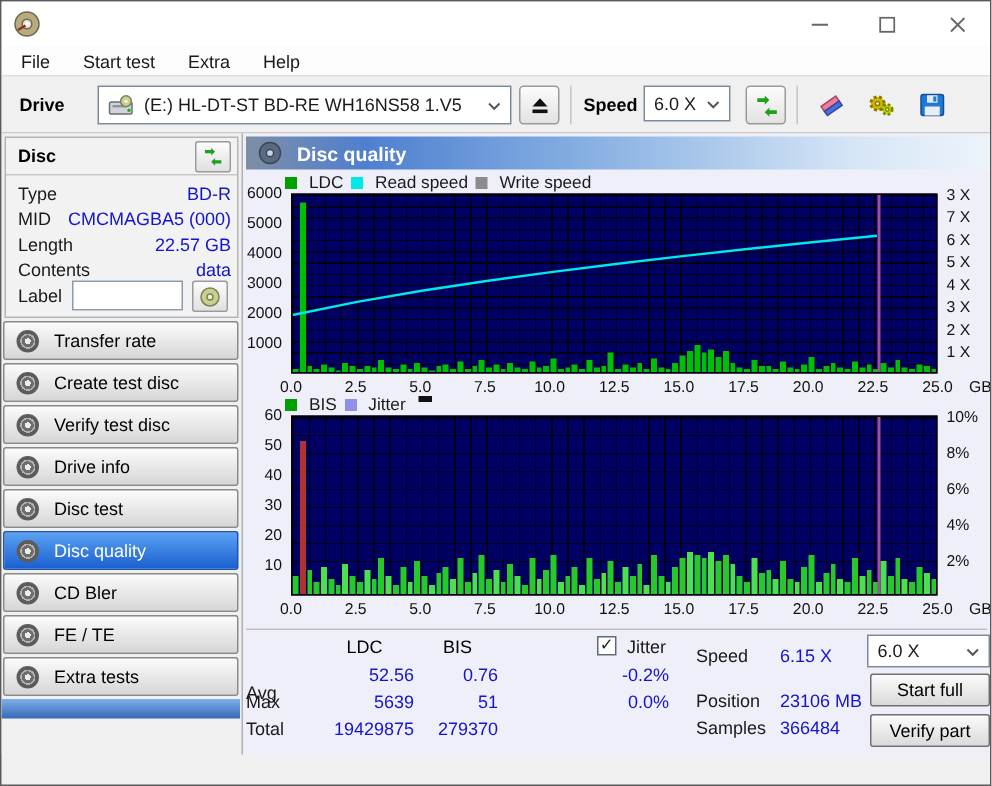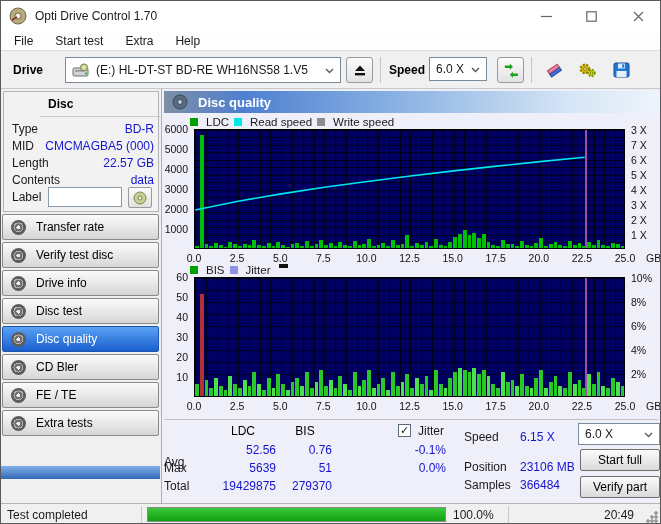--- a/index.html
+++ b/index.html
@@ -22,21 +22,21 @@
   .tb-label{position:absolute;font-weight:bold;color:#000;}
   .combo{position:absolute;background:#fff;border:1px solid #7a8a99;display:flex;align-items:center;padding:0 6px;color:#1a1a1a;}
   .combo .chev{margin-left:auto;color:#555;}
   .tb-btn{position:absolute;width:27px;height:26px;border:1px solid #9a9a9a;background:linear-gradient(#fcfcfc,#e2e2e2);border-radius:3px;display:flex;align-items:center;justify-content:center;}
   .tb-flat{position:absolute;width:30px;height:26px;display:flex;align-items:center;justify-content:center;border:1px solid transparent;}
   .tb-sep{position:absolute;width:1px;height:26px;background:#c4c4c4;top:5px;}
 
   
   .leftpanel{position:absolute;left:0;top:88px;width:161px;height:414px;background:#f0f0f0;border-right:1px solid #b0b0b0;}
   .discbox{position:absolute;left:2px;top:2px;width:156px;height:121px;border:1px solid #b4b4b4;background:#f2f2f2;}
-  .discbox-header{position:absolute;left:0;top:0;width:100%;height:25px;border-bottom:1px solid #c8c8c8;margin-left:36px;}
+  .discbox-header{position:absolute;left:0;top:0;width:100%;height:25px;border-bottom:1px solid #c8c8c8;}
   .discbox-title{position:absolute;left:8px;top:5px;font-weight:bold;color:#000;}
   .discbox-refresh{position:absolute;right:4px;top:2px;width:24px;height:21px;border:1px solid #9a9a9a;background:linear-gradient(#fcfcfc,#e0e0e0);border-radius:2px;display:flex;align-items:center;justify-content:center;}
   .disc-row{position:absolute;left:8px;width:142px;height:16px;}
   .disc-row .k{color:#1a1a1a;}
   .disc-row .v{position:absolute;right:0;top:0;color:#1414cc;}
   .label-row{position:absolute;left:8px;top:95px;width:146px;height:22px;}
   .label-input{position:absolute;left:36px;top:0;width:74px;height:20px;border:1px solid #8a9aaa;background:#fff;font-size:11px;padding:0 3px;}
   .label-btn{position:absolute;left:116px;top:0;width:24px;height:21px;border:1px solid #9a9a9a;background:linear-gradient(#fcfcfc,#e0e0e0);border-radius:2px;display:flex;align-items:center;justify-content:center;}
 
   
@@ -102,21 +102,20 @@
 
 <div class="window">
 
   <div class="titlebar">
     <svg class="app-icon" viewBox="0 0 18 18">
       <circle cx="9" cy="9" r="8" fill="#b9ab7e" stroke="#6e6650"></circle>
       <circle cx="9" cy="9" r="3.2" fill="#e8e2cc" stroke="#6e6650"></circle>
       <circle cx="9" cy="9" r="1.3" fill="#fff"></circle>
       <path d="M3 13 L8 10" stroke="#8c2f2f" stroke-width="1.6"></path>
     </svg>
-    <span class="title-text">Opti Drive Control 1.70</span>
     <span class="win-btn btn-min">
       <svg width="11" height="11" viewBox="0 0 11 11">
           <path d="M0 5.5 H11" stroke="#666" stroke-width="1.2"></path>
         </svg>
     </span>
     <span class="win-btn btn-max">
       <svg width="11" height="11" viewBox="0 0 11 11">
           <rect x="0.8" y="0.8" width="9.4" height="9.4" fill="none" stroke="#666" stroke-width="1.2"></rect>
         </svg>
     </span>
@@ -235,20 +234,24 @@
             <circle cx="7" cy="7" r="6" fill="#c9cf8e" stroke="#7d8157"></circle>
             <circle cx="7" cy="7" r="2" fill="#eef0dd" stroke="#7d8157"></circle>
           </svg>
         </span>
       </div>
     </div>
     <div class="sidebar" id="sidebar">
         <div class="side-btn">
           <span class="cd-icon"></span>
           <span>Transfer rate</span>
+        </div>
+        <div class="side-btn">
+          <span class="cd-icon"></span>
+          <span>Create test disc</span>
         </div>
         <div class="side-btn">
           <span class="cd-icon"></span>
           <span>Verify test disc</span>
         </div>
         <div class="side-btn">
           <span class="cd-icon"></span>
           <span>Drive info</span>
         </div>
         <div class="side-btn">
@@ -562,21 +565,21 @@
     <div class="stats-sep"></div>
     <div class="stats">
       <span class="cell head" style="left:46px;top:2px;width:66px;">LDC</span>
       <span class="cell head" style="left:114px;top:2px;width:54px;">BIS</span>
       <span class="checkbox" style="left:234px;top:2px;">✓</span>
       <span class="cell" style="left:254px;top:2px;">Jitter</span>
 
       <span class="cell" style="left:0px;top:21px;margin-top:12px;">Avg</span>
       <span class="cell num" style="left:40px;top:21px;width:72px;">52.56</span>
       <span class="cell num" style="left:116px;top:21px;width:52px;">0.76</span>
-      <span class="cell num" style="left:216px;top:21px;width:66px;">-0.1%</span>
+      <span class="cell num" style="left:216px;top:21px;width:66px;">-0.2%</span>
 
       <span class="cell" style="left:0px;top:39px;">Max</span>
       <span class="cell num" style="left:40px;top:39px;width:72px;">5639</span>
       <span class="cell num" style="left:116px;top:39px;width:52px;">51</span>
       <span class="cell num" style="left:216px;top:39px;width:66px;text-align:right;">0.0%</span>
 
       <span class="cell" style="left:0px;top:57px;">Total</span>
       <span class="cell num" style="left:40px;top:57px;width:72px;">19429875</span>
       <span class="cell num" style="left:116px;top:57px;width:52px;">279370</span>
 
@@ -593,25 +596,14 @@
           <svg width="9" height="6" viewBox="0 0 9 6">
               <path d="M1 1 L4.5 4.5 L8 1" fill="none" stroke="#555" stroke-width="1.3"></path>
             </svg>
         </span>
       </div>
       <div class="q-btn" style="top:27px;">Start full</div>
       <div class="q-btn" style="top:54px;">Verify part</div>
     </div>
   </div>
 
-  <div class="statusbar">
-    <span class="sb-text">Test completed</span>
-    <span class="sb-sep" style="left:140px;"></span>
-    <div class="progress">
-        <div class="fill" id="progress-fill" style="width: 100%;"></div>
-      </div>
-    <span class="sb-pct">100.0%</span>
-    <span class="sb-sep" style="left:507px;"></span>
-    <span class="sb-time">20:49</span>
-    <span class="grip"></span>
-  </div>
 
 </div>
 
 </body></html>

